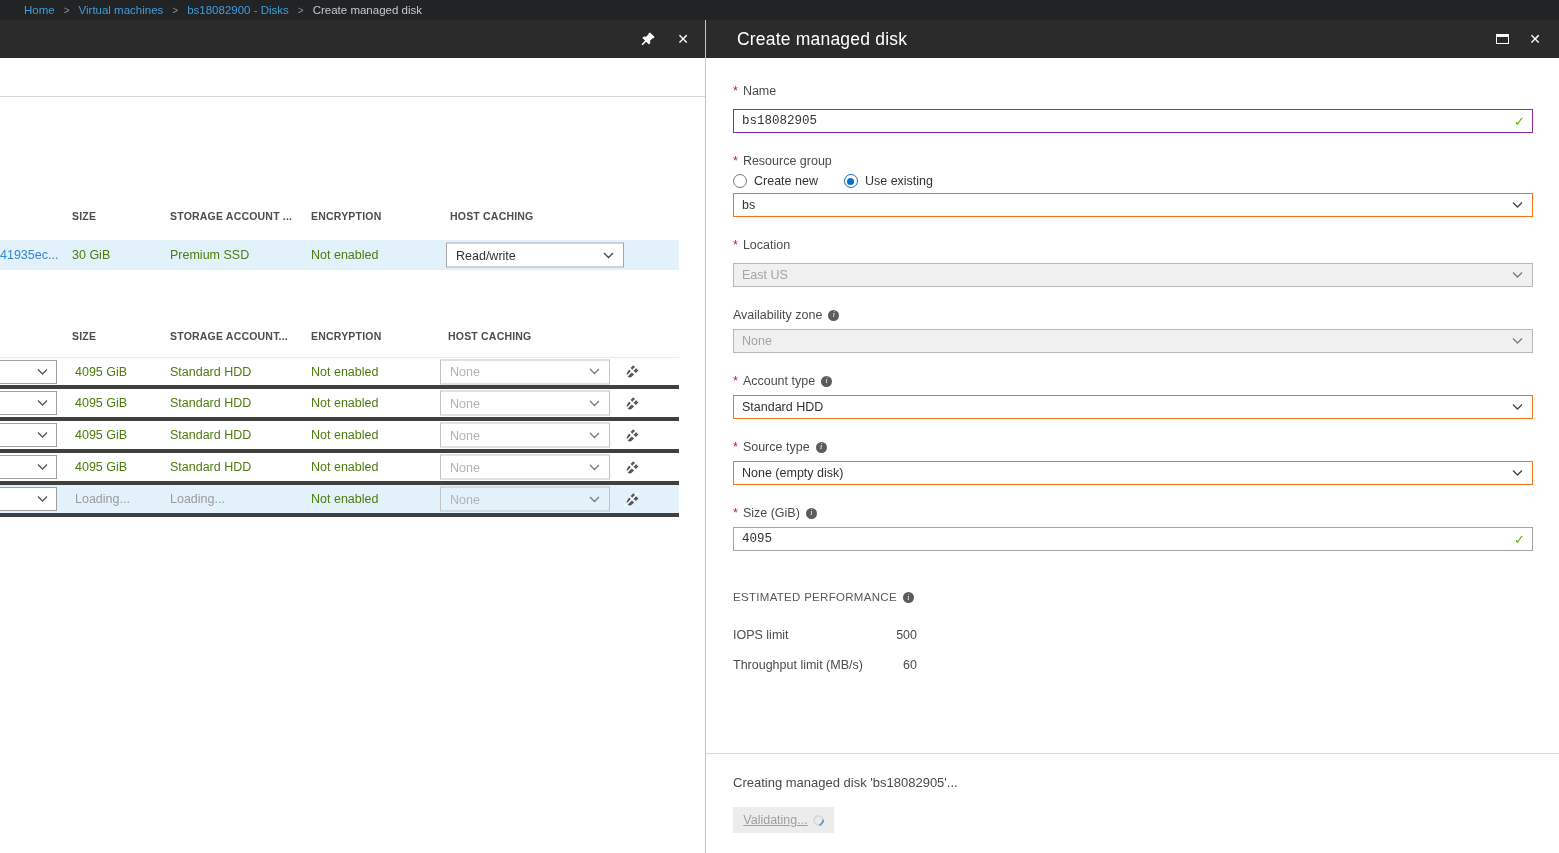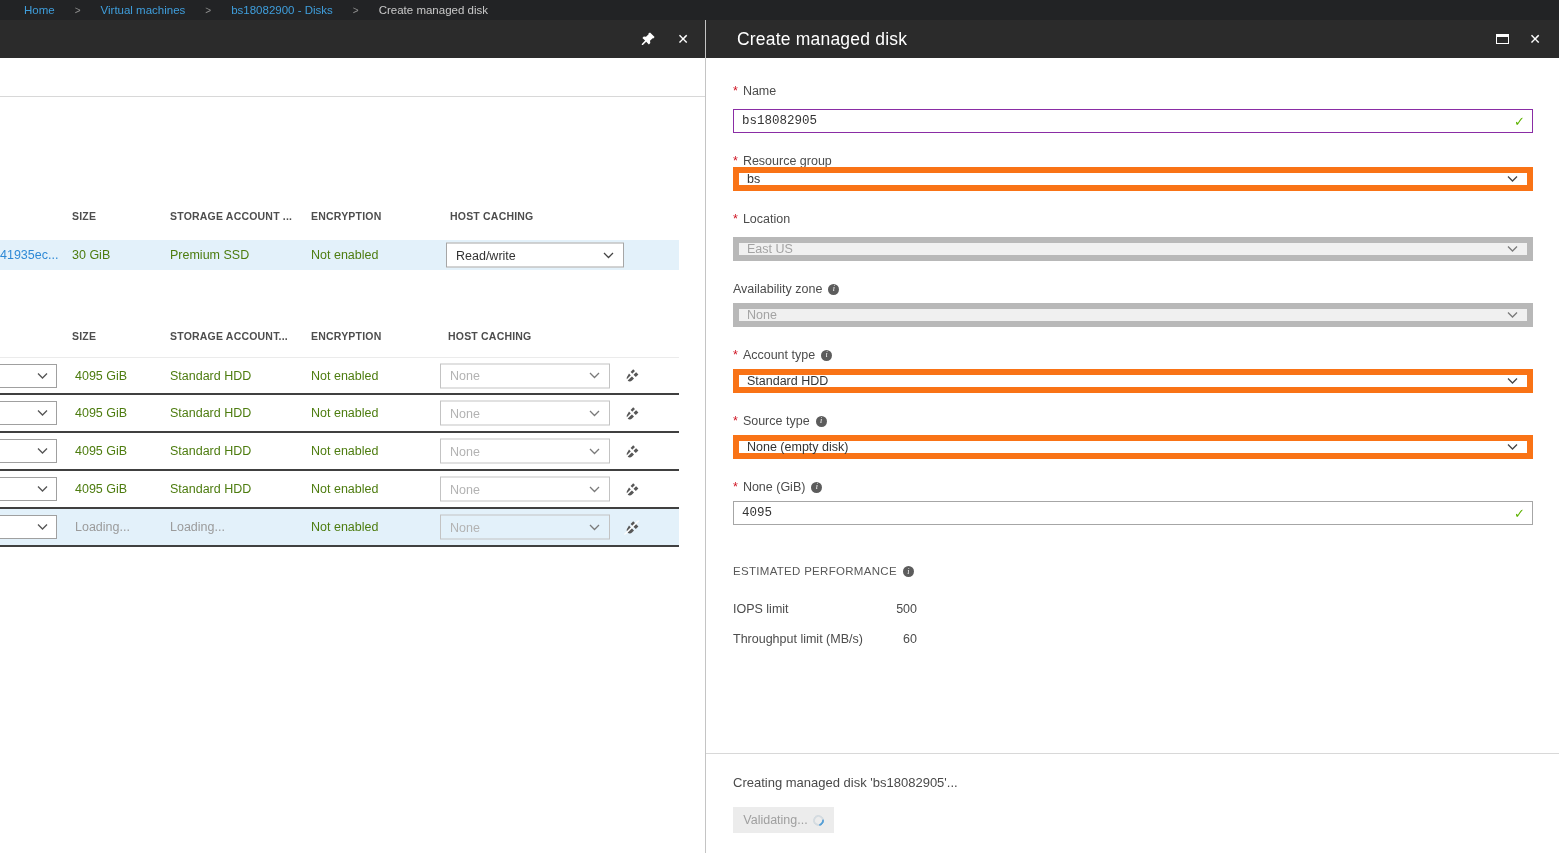--- a/index.html
+++ b/index.html
@@ -1,21 +1,21 @@
 <!DOCTYPE html>
 <html><head>
 <meta charset="utf-8">
 <style>
   * { margin:0; padding:0; box-sizing:border-box; }
   html,body { width:1559px; height:853px; overflow:hidden; background:#fff;
     font-family:"Liberation Sans","DejaVu Sans",sans-serif; }
 
   
   .topbar { position:absolute; top:0; left:0; width:1559px; height:20px; background:#222325;
-    display:flex; align-items:center; padding-left:24px; gap:20px; font-size:11.5px; }
+    display:flex; align-items:center; padding-left:24px; gap:9px; font-size:11.5px; }
   .crumb-link { color:#3f9edc; cursor:pointer; }
   .crumb-sep { color:#8f8f8f; font-size:10px; }
   .crumb-current { color:#c9c9c9; }
 
   
   .blade-left { position:absolute; top:20px; left:0; width:705px; height:833px; background:#fff; }
   .blade-left-header { height:38px; background:#2b2b2b; display:flex; align-items:center;
     justify-content:flex-end; gap:19px; padding-right:14px; }
   .hdr-icon { width:16px; height:16px; display:flex; align-items:center; justify-content:center;
     color:#fff; font-size:14px; cursor:pointer; }
@@ -25,21 +25,21 @@
   .banner-text { flex:1; white-space:nowrap; overflow:hidden; }
   .banner-icon { margin:0 10px 0 8px; display:flex; cursor:pointer; }
 
   .hcell { position:absolute; font-size:10.5px; font-weight:bold; color:#4d4d4d; letter-spacing:.2px; white-space:nowrap; }
   .cell { position:absolute; font-size:12.5px; color:#4d7c0f; white-space:nowrap; top:50%; transform:translateY(-50%); }
 
   .t1-header { position:absolute; top:190px; left:0; width:679px; height:16px; }
   .t1-row { position:absolute; top:220px; left:0; width:679px; height:30px; background:#e3f1fa; }
   .t2-header { position:absolute; top:310px; left:0; width:679px; height:16px; }
   .t2-rows { position:absolute; top:337px; left:0; width:679px; }
-  .t2-row { position:relative; height:38px; width:679px; border-bottom:2px solid #404040; background:#fff; }
+  .t2-row { position:relative; height:32px; width:679px; border-bottom:4px solid #404040; background:#fff; }
   .t2-row:first-child { border-top:1px solid #ebebeb; }
   .t2-row.highlight { background:#e3f1fa; }
 
   .dd { position:absolute; top:50%; transform:translateY(-50%); height:25px; background:#fff;
     border:1px solid #a6a6a6; display:flex; align-items:center; padding:0 26px 0 9px;
     font-size:12.5px; color:#333; cursor:pointer; }
   .dd .chev { position:absolute; right:9px; top:50%; transform:translateY(-50%); display:flex; }
   .dd.dd-dim { border-color:#c3c3c3; color:#b3b3b3; background:transparent; }
   .lun-dd { position:absolute; left:0; top:50%; transform:translateY(-50%); width:57px; height:24px;
     border:1px solid #a0a0a0; border-left:none; background:#fff; cursor:pointer; }
@@ -62,21 +62,21 @@
   .info-i { width:11px; height:11px; border-radius:50%; background:#5c5c5c; color:#fff;
     font-size:8px; font-style:italic; font-family:"Liberation Serif",serif; display:inline-flex;
     align-items:center; justify-content:center; margin-left:6px; cursor:pointer; }
   .field { margin-bottom:22px; }
   .tbox { position:relative; height:24px; border:1px solid #a6a6a6; display:flex; align-items:center; }
   .tbox input { border:none; outline:none; width:100%; height:100%; padding:0 24px 0 8px;
     font-size:12.5px; color:#333; font-family:Liberation Mono, monospace; background:transparent; }
   .tbox.modified { border-color:#8a2da5; }
   .okcheck { position:absolute; right:7px; top:50%; transform:translateY(-50%); color:#5db300;
     font-size:13px; font-weight:bold; }
-  .ddf { position:relative; height:24px; border:6px solid #f97316; background:#fff; display:flex;
+  .ddf { position:relative; height:24px; border:1px solid #f97316; background:#fff; display:flex;
     align-items:center; padding:0 26px 0 8px; font-size:12.5px; color:#333; cursor:pointer; }
   .ddf .chev { position:absolute; right:9px; top:50%; transform:translateY(-50%); display:flex; }
   .ddf.disabled { background:#f0f0f0; border-color:#b8b8b8; color:#a3a3a3; cursor:default; }
   .radio-row { display:flex; gap:26px; margin:5px 0 3px; align-items:center; height:18px; }
   .radio { display:flex; align-items:center; gap:7px; font-size:12.5px; color:#333; cursor:pointer; }
   .rcircle { width:14px; height:14px; border-radius:50%; border:1px solid #767676; background:#fff;
     display:flex; align-items:center; justify-content:center; }
   .rcircle.sel { border-color:#0c6dc2; }
   .rdot { width:7px; height:7px; border-radius:50%; background:#0c6dc2; }
 
@@ -84,21 +84,21 @@
   .perf-heading { font-size:11.5px; color:#595959; letter-spacing:.3px; display:flex; align-items:center; }
   .perf-row { display:flex; margin-top:25px; font-size:12.5px; color:#4c4c4c; }
   .perf-label { width:160px; }
   .perf-value { width:24px; text-align:right; }
 
   .panel-footer { position:absolute; left:0; top:733px; width:853px; border-top:1px solid #d8d8d8;
     padding:21px 26px 0 27px; }
   .status-text { font-size:13px; color:#4a4a4a; }
   .validate-btn { margin-top:17px; width:101px; height:26px; background:#ececec; border:none;
     color:#9f9f9f; font-size:12.5px; font-family:inherit; display:flex; align-items:center;
-    justify-content:center; gap:5px; cursor:default; }
+    justify-content:center; gap:5px; cursor:default;text-decoration:underline; }
   .spinner { width:11px; height:11px; border-radius:50%; border:2px solid #d4dbe0;
     border-right-color:#569fd6; transform:rotate(35deg); }
 </style>
 </head>
 <body>
 
 <div class="topbar">
   <span class="crumb-link">Home</span>
   <span class="crumb-sep">&gt;</span>
   <span class="crumb-link">Virtual machines</span>
@@ -313,20 +313,32 @@
         <input type="text" value="bs18082905" style="">
         <span class="okcheck">✓</span>
       </div>
     </div>
 
     <div class="field">
       <div class="flabel">
         <span class="req">*</span>
         <span>Resource group</span>
       </div>
+      <div class="radio-row">
+        <span class="radio">
+          <span class="rcircle"></span>
+          <span>Create new</span>
+        </span>
+        <span class="radio">
+          <span class="rcircle sel">
+              <span class="rdot"></span>
+            </span>
+          <span>Use existing</span>
+        </span>
+      </div>
       <div class="ddf">
         <span>bs</span>
         <span class="chev">
             <svg width="11" height="7" viewBox="0 0 11 7" fill="none" stroke="#444" stroke-width="1.3">
               <polyline points="1,1 5.5,5.5 10,1"></polyline>
             </svg>
           </span>
       </div>
     </div>
 
@@ -388,21 +400,21 @@
             <svg width="11" height="7" viewBox="0 0 11 7" fill="none" stroke="#444" stroke-width="1.3">
               <polyline points="1,1 5.5,5.5 10,1"></polyline>
             </svg>
           </span>
       </div>
     </div>
 
     <div class="field">
       <div class="flabel">
         <span class="req">*</span>
-        <span>None (GiB)</span>
+        <span>Size (GiB)</span>
         <span class="info-i">i</span>
       </div>
       <div class="tbox" style="margin-top:8px">
         <input type="text" value="4095" style="">
         <span class="okcheck">✓</span>
       </div>
     </div>
 
     <div class="perf">
       <div class="perf-heading">

